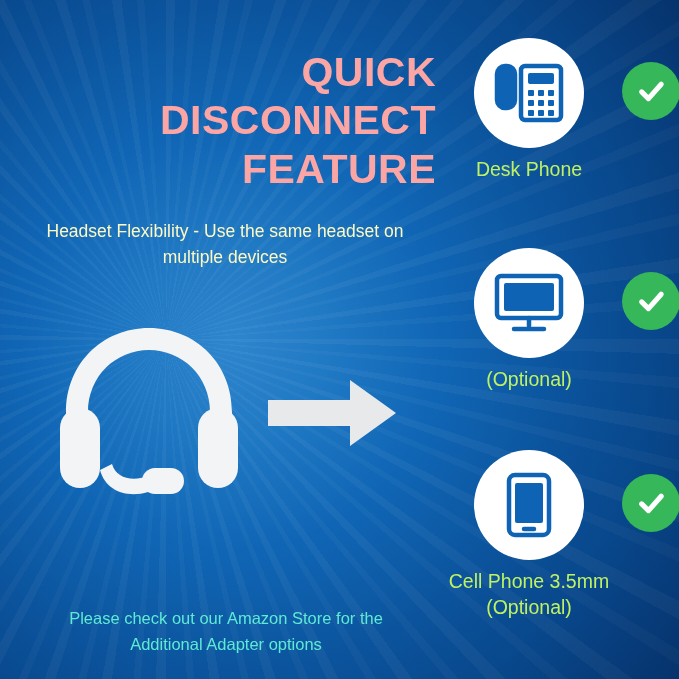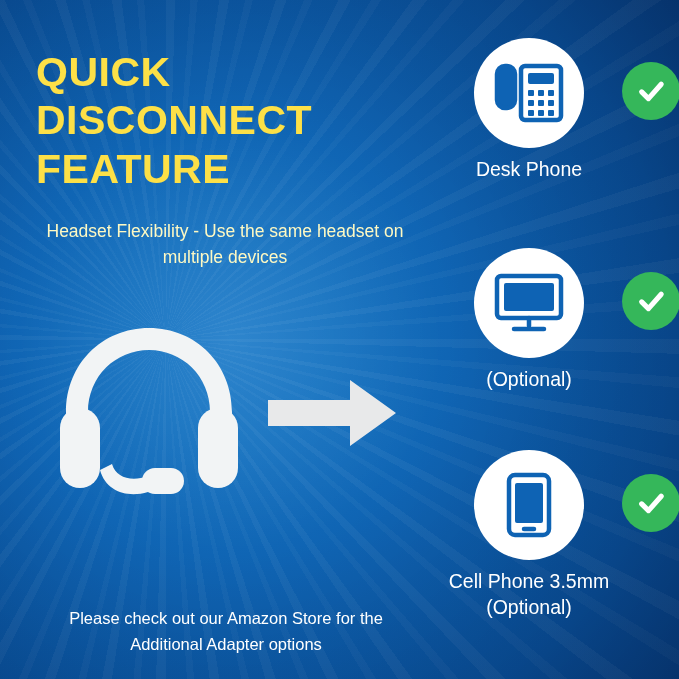--- a/index.html
+++ b/index.html
@@ -36,43 +36,43 @@
     inset: 0;
     background: radial-gradient(circle at 34% 50%, rgba(255,255,255,0.10) 0%, rgba(255,255,255,0.0) 38%, rgba(0,0,0,0.10) 78%, rgba(0,0,0,0.22) 100%);
   }
 
   
   .title {
     position: absolute;
     left: 36px;
     top: 48px;
     width: 400px;
-    color: #fde047;
+    color: #fca5a5;
     font-weight: bold;
     font-size: 41px;
     line-height: 1.18;
     letter-spacing: 0.5px;
-    text-align: left;
+    text-align: right;
   }
   .subtitle {
     position: absolute;
     left: 22px;
     top: 218px;
     width: 406px;
     color: #fef9c3;
     font-size: 17.5px;
     line-height: 1.5;
     text-align: center;
   }
   .footer {
     position: absolute;
     left: 26px;
     top: 606px;
     width: 400px;
-    color: #ffffff;
+    color: #5eead4;
     font-size: 16.5px;
     line-height: 1.55;
     text-align: center;
   }
   .headset {
     position: absolute;
     left: 44px;
     top: 320px;
     width: 210px;
     height: 190px;
@@ -114,21 +114,21 @@
     display: flex;
     align-items: center;
     justify-content: center;
   }
   .device-label {
     position: absolute;
     left: -24px;
     top: 118px;
     width: 298px;
     text-align: center;
-    color: #ffffff;
+    color: #bef264;
     font-size: 19.5px;
     line-height: 1.35;
   }
   .device-label .l2 { display: block; }
 </style>
 </head>
 <body>
 
 <div id="canvas">
 

